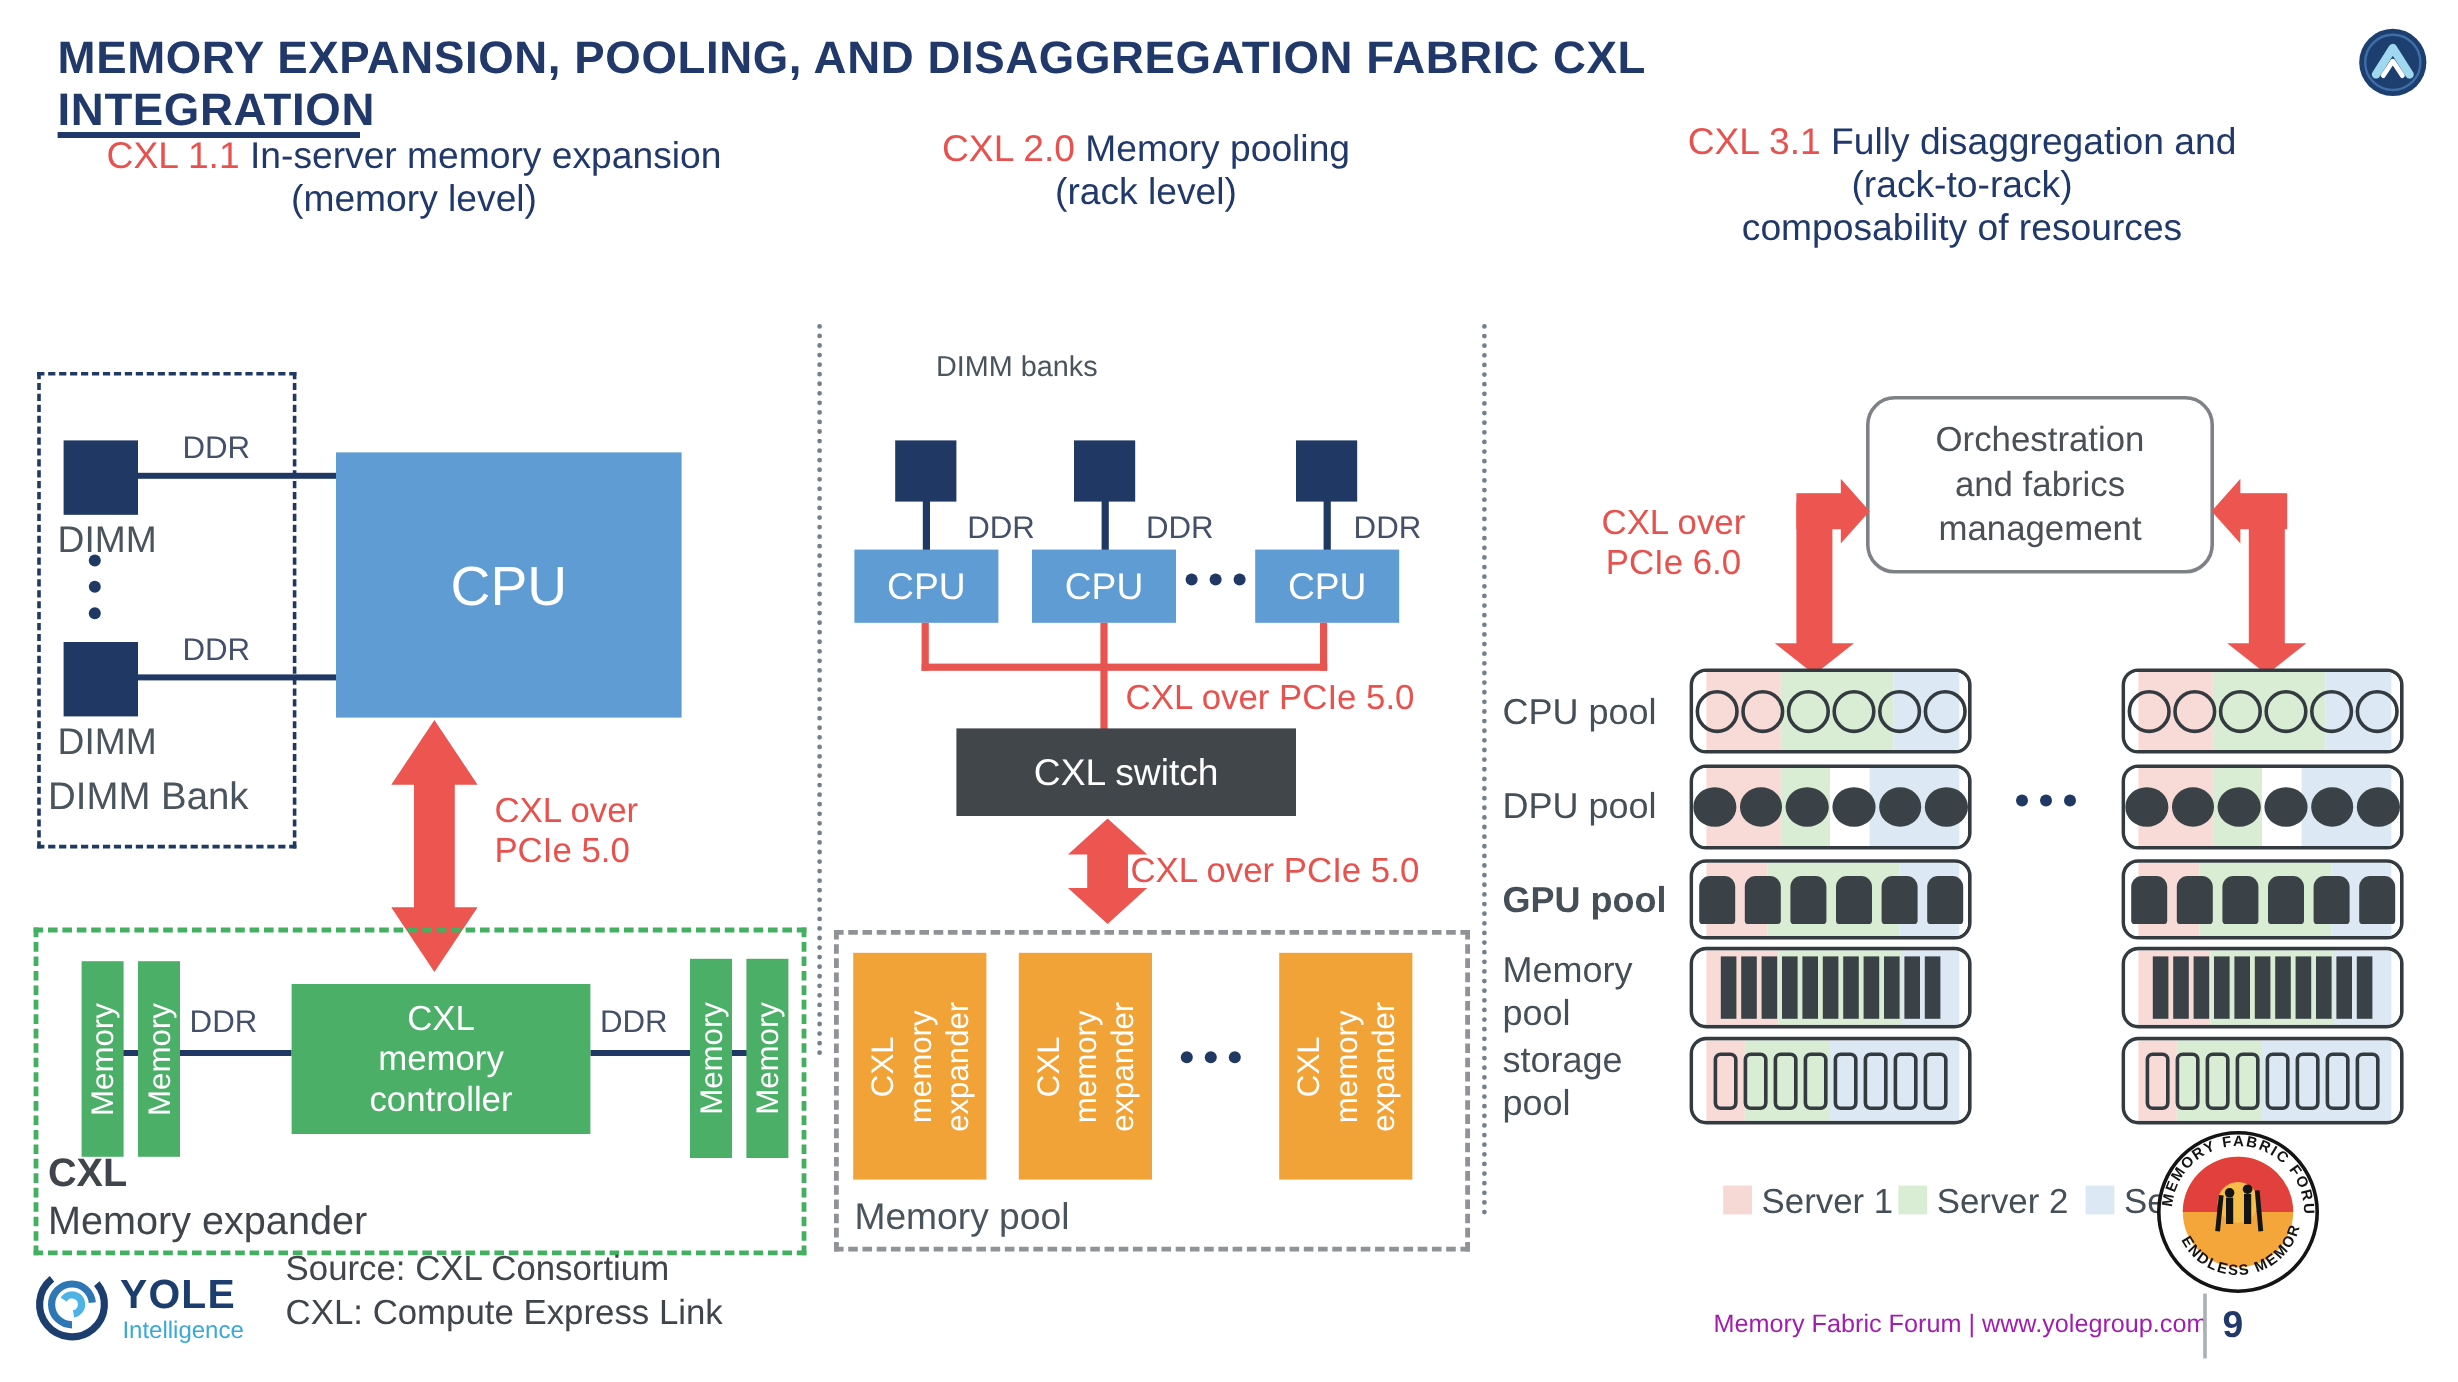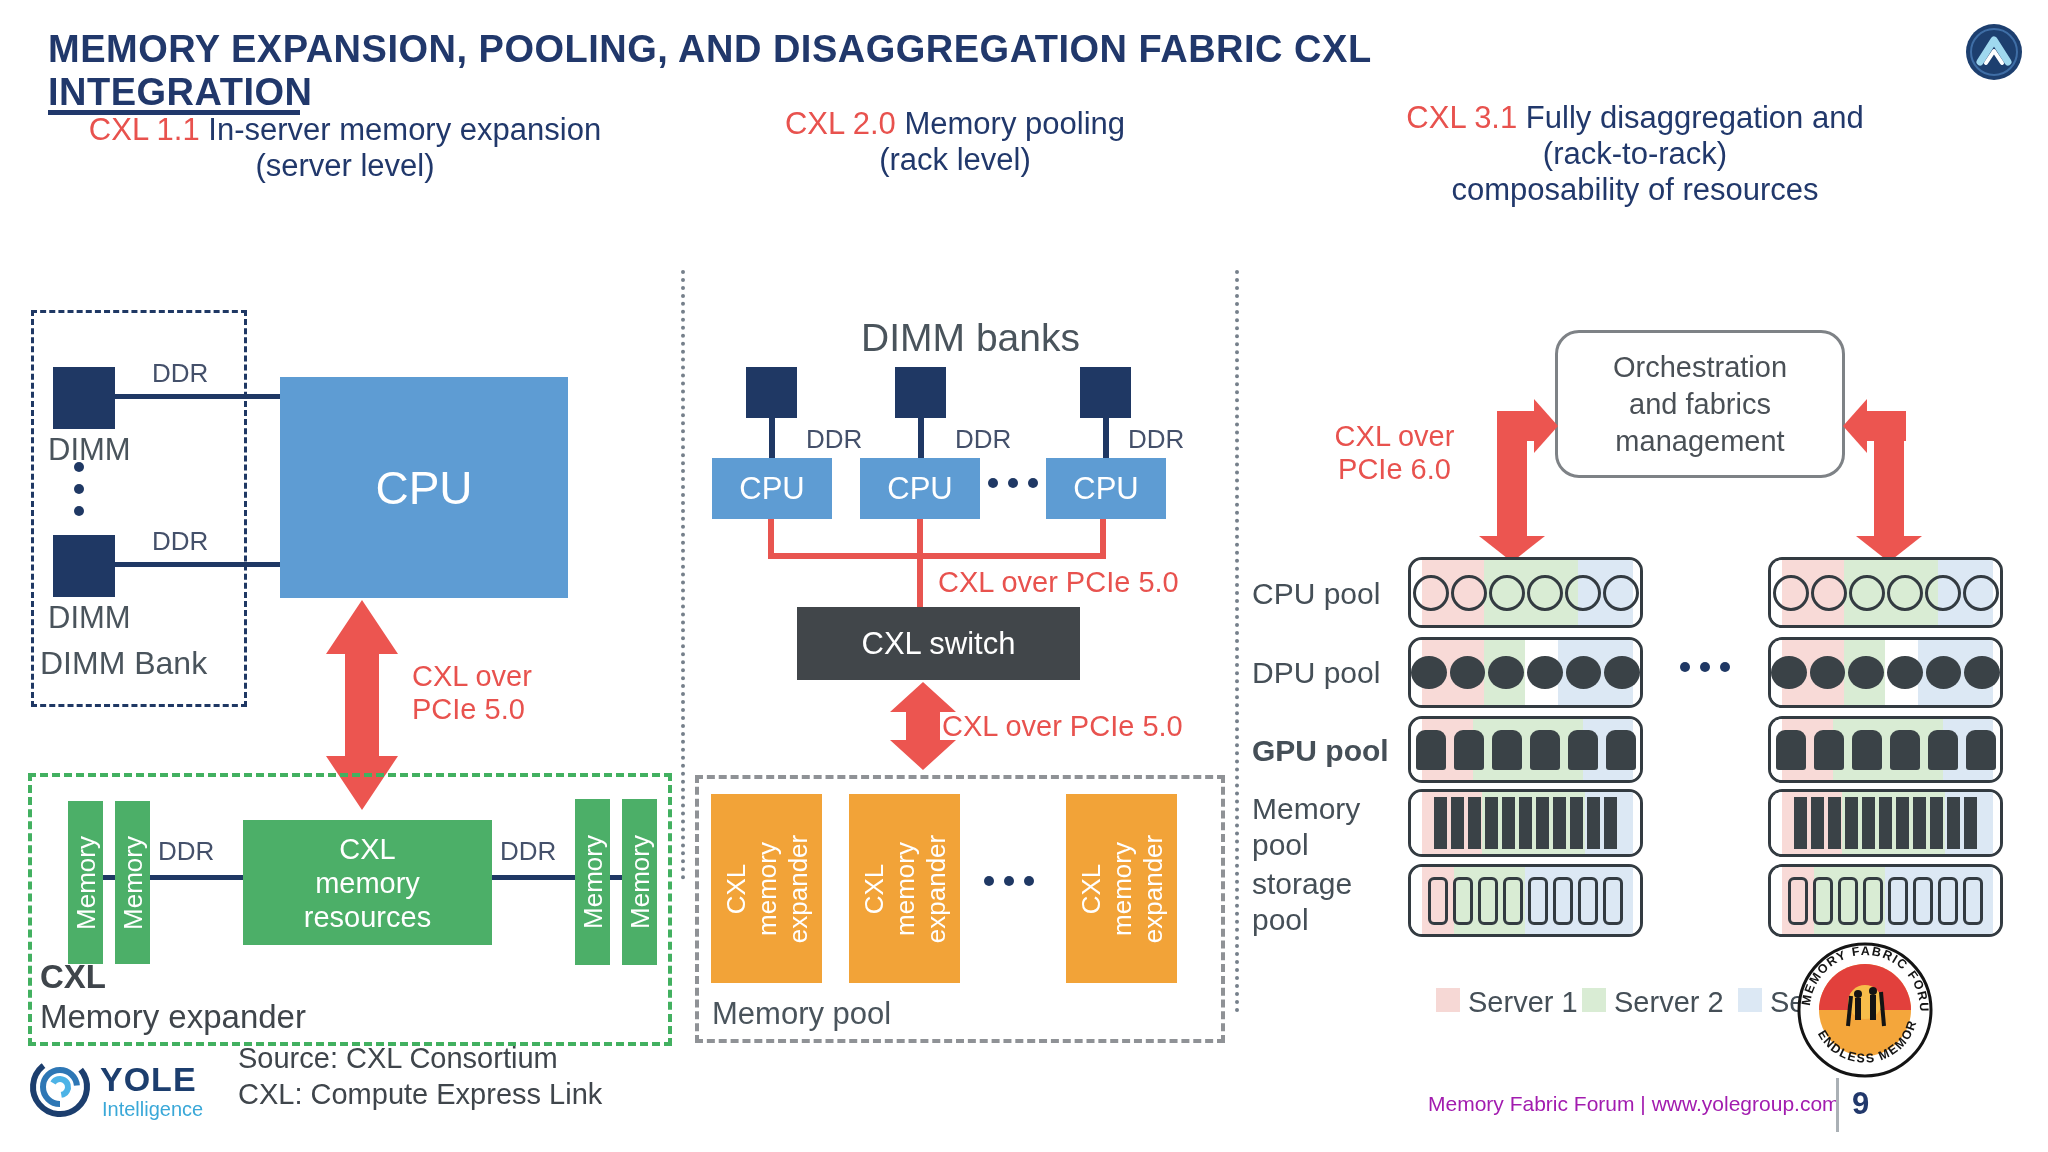--- a/index.html
+++ b/index.html
@@ -84,21 +84,21 @@
 
   <svg class="abs" style="left:1964px;top:22px" width="60" height="60" viewBox="0 0 60 60">
     <circle cx="30" cy="30" r="28" fill="#1d3f6f"></circle>
     <circle cx="30" cy="30" r="23" fill="none" stroke="#3f6ea6" stroke-width="2"></circle>
     <path d="M 16 40 L 30 18 L 44 40" fill="none" stroke="#9fd8ef" stroke-width="7" stroke-linecap="round" stroke-linejoin="round"></path>
     <path d="M 22 41 L 30 29 L 38 41" fill="none" stroke="#ffffff" stroke-width="4" stroke-linecap="round" stroke-linejoin="round"></path>
   </svg>
 
   <div class="abs colhead ch1">
     <div><span class="red">CXL 1.1</span> <span>In-server memory expansion</span></div>
-    <div>(server level)</div>
+    <div>(memory level)</div>
   </div>
 
   <div class="abs dimmbank-box"></div>
 
   <div class="abs hline" style="left:115px;top:394px;width:165px"></div>
   <div class="abs hline" style="left:115px;top:562px;width:165px"></div>
   <div class="abs dimm-sq" style="left:53px;top:367px"></div>
   <div class="abs dimm-sq" style="left:53px;top:535px"></div>
   <div class="abs ddr" style="left:152px;top:358px">DDR</div>
   <div class="abs ddr" style="left:152px;top:526px">DDR</div>
@@ -129,21 +129,21 @@
   <div class="abs membar" style="left:68px;top:801px;height:163px">
       <span class="vtext">Memory</span>
     </div>
   <div class="abs membar" style="left:115px;top:801px;height:163px">
       <span class="vtext">Memory</span>
     </div>
   <div class="abs ddr" style="left:158px;top:836px">DDR</div>
   <div class="abs controller">
     <div>CXL</div>
     <div>memory</div>
-    <div>resources</div>
+    <div>controller</div>
   </div>
   <div class="abs ddr" style="left:500px;top:836px">DDR</div>
   <div class="abs membar" style="left:575px;top:799px;height:166px">
       <span class="vtext">Memory</span>
     </div>
   <div class="abs membar" style="left:622px;top:799px;height:166px">
       <span class="vtext">Memory</span>
     </div>
   <div class="abs big-gray" style="left:40px;top:958px;font-weight:600">CXL</div>
   <div class="abs src" style="left:238px;top:1042px">Source: CXL Consortium</div>
@@ -159,21 +159,21 @@
   <div class="abs yole-name">YOLE</div>
   <div class="abs yole-sub">Intelligence</div>
 
   <div class="abs vdivider" style="left:681px;top:270px;height:610px"></div>
   <div class="abs vdivider" style="left:1235px;top:270px;height:743px"></div>
 
   <div class="abs colhead ch2">
     <div><span class="red">CXL 2.0</span> <span>Memory pooling</span></div>
     <div>(rack level)</div>
   </div>
-  <div class="abs lbl" style="left:780px;top:316px;width:300px;text-align:right;font-size:39px">DIMM banks</div>
+  <div class="abs lbl" style="left:780px;top:292px;width:300px;text-align:left;font-size:24px">DIMM banks</div>
 
   <div class="abs sq-sm" style="left:746px;top:367px"></div>
   <div class="abs sq-sm" style="left:895px;top:367px"></div>
   <div class="abs sq-sm" style="left:1080px;top:367px"></div>
   <div class="abs stem" style="left:769px;top:416px;height:44px"></div>
   <div class="abs stem" style="left:918px;top:416px;height:44px"></div>
   <div class="abs stem" style="left:1103px;top:416px;height:44px"></div>
   <div class="abs ddr" style="left:806px;top:424px">DDR</div>
   <div class="abs ddr" style="left:955px;top:424px">DDR</div>
   <div class="abs ddr" style="left:1128px;top:424px">DDR</div>

